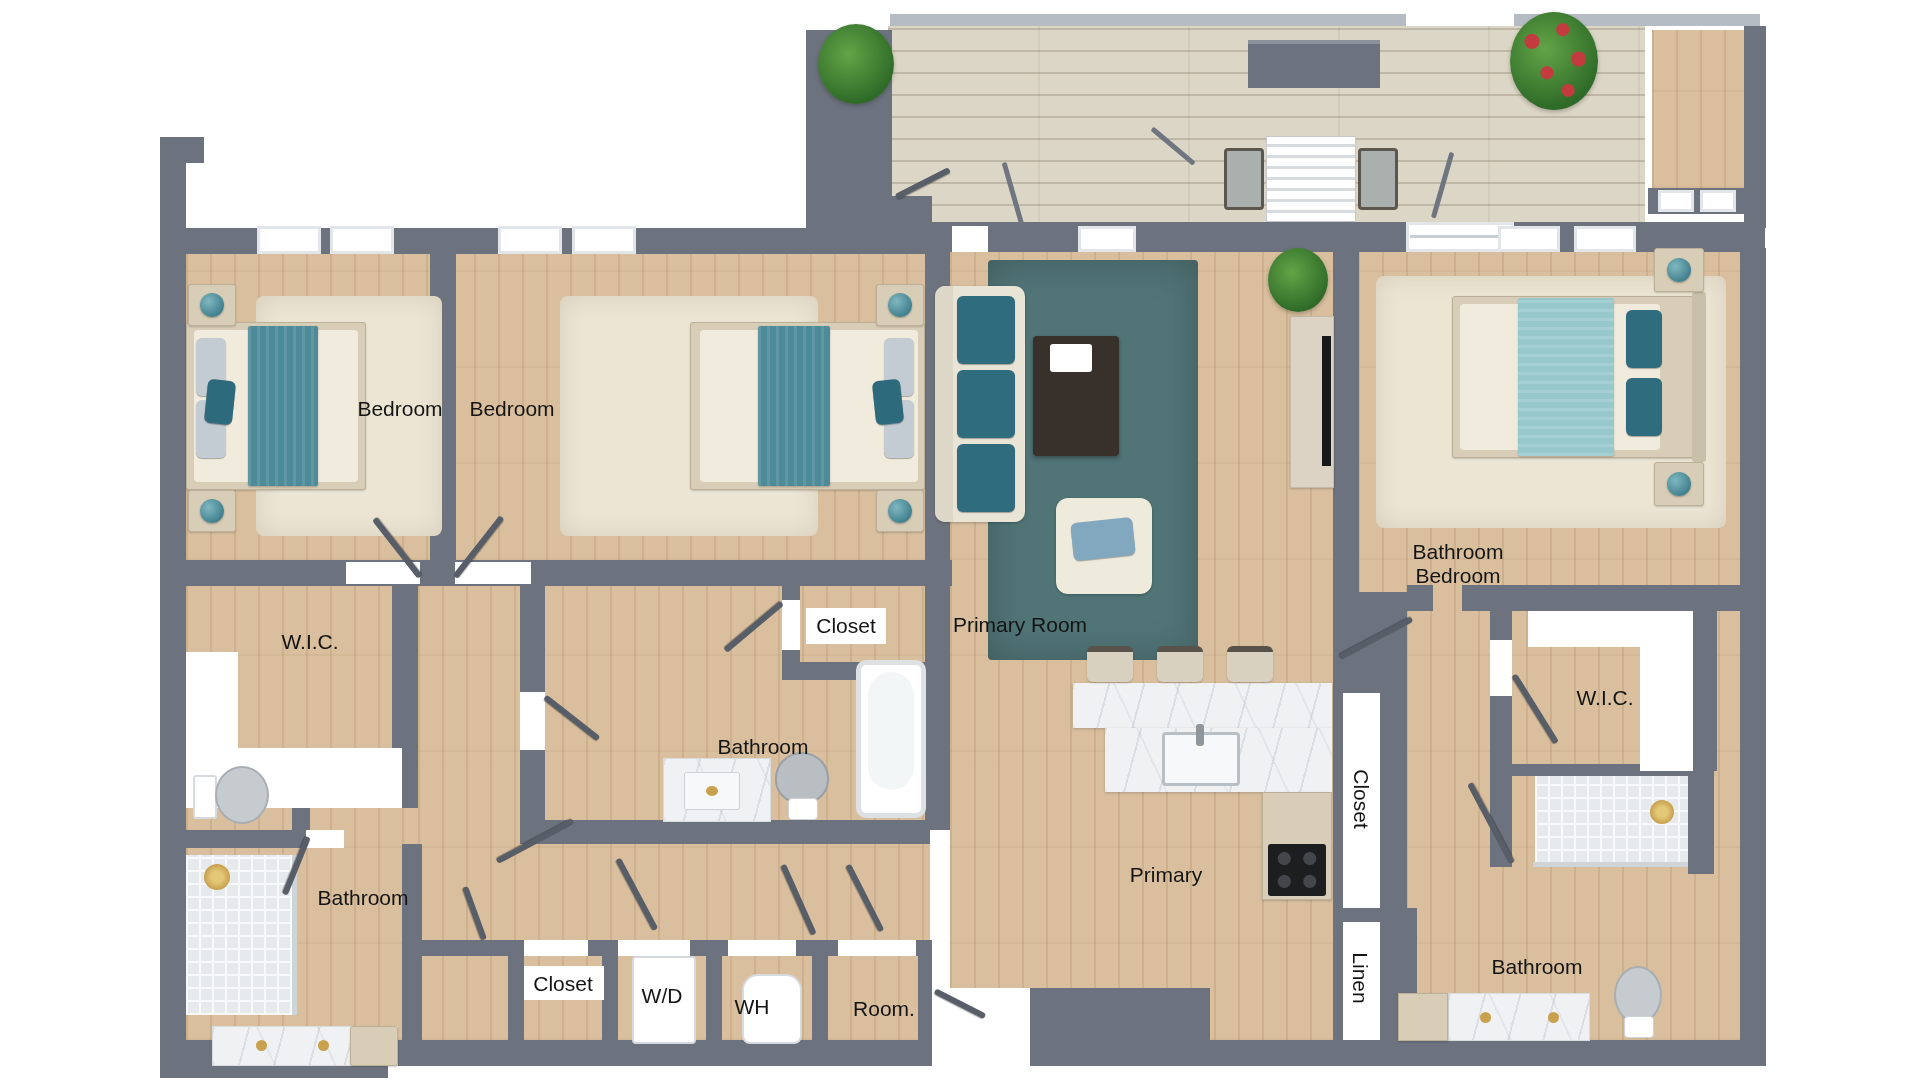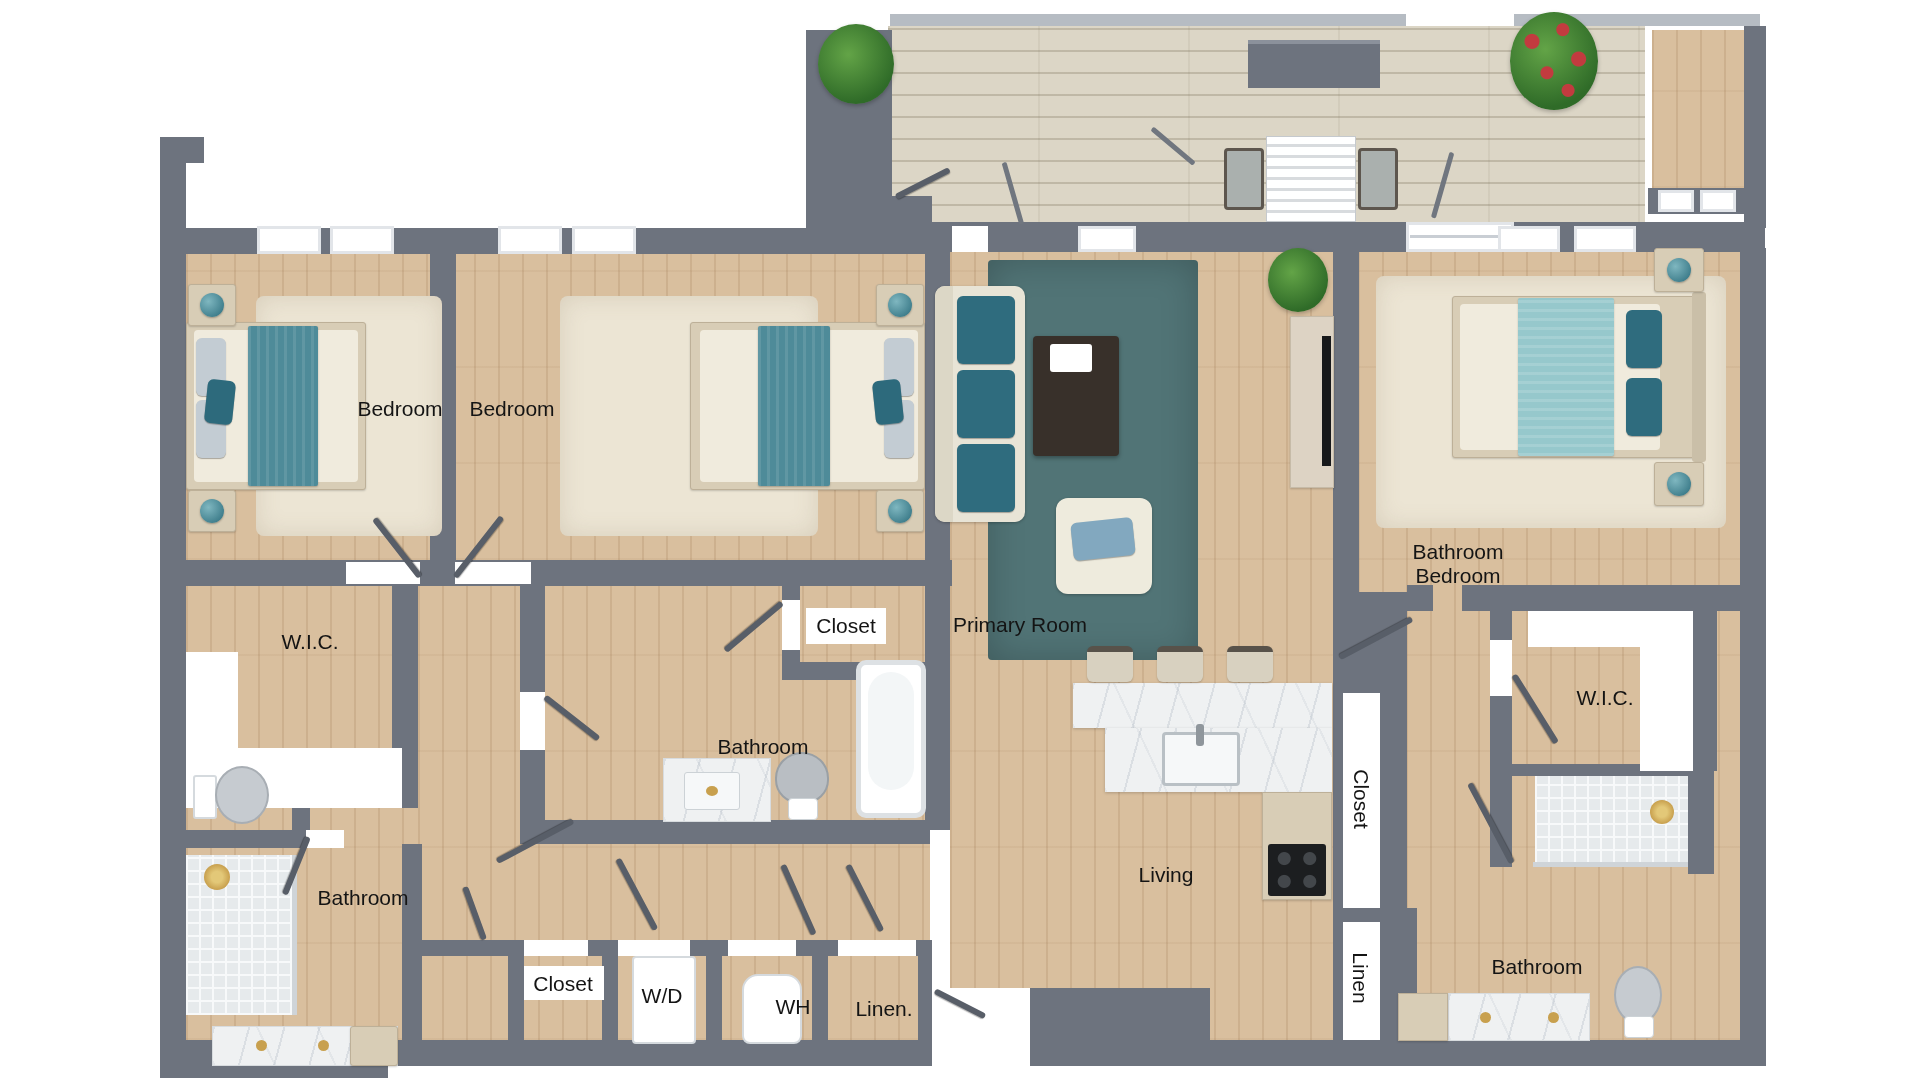--- a/index.html
+++ b/index.html
@@ -275,22 +275,22 @@
 
   <div class="label" style="left:400px;top:409px">Bedroom</div>
   <div class="label" style="left:512px;top:409px">Bedroom</div>
   <div class="label" style="left:310px;top:642px">W.I.C.</div>
   <div class="label" style="left:846px;top:626px">Closet</div>
   <div class="label" style="left:1020px;top:625px">Primary Room</div>
   <div class="label" style="left:763px;top:747px">Bathroom</div>
   <div class="label" style="left:363px;top:898px">Bathroom</div>
   <div class="label" style="left:563px;top:984px">Closet</div>
   <div class="label" style="left:662px;top:996px">W/D</div>
-  <div class="label" style="left:793px;top:1007px">WH</div>
-  <div class="label" style="left:884px;top:1009px">Linen.</div>
-  <div class="label" style="left:1166px;top:875px">Living</div>
+  <div class="label" style="left:752px;top:1007px">WH</div>
+  <div class="label" style="left:884px;top:1009px">Room.</div>
+  <div class="label" style="left:1166px;top:875px">Primary</div>
   <div class="label vlabel" style="left:1361px;top:799px">Closet</div>
   <div class="label vlabel" style="left:1360px;top:978px">Linen</div>
   <div class="label wrap" style="left:1458px;top:564px">Bathroom Bedroom</div>
   <div class="label" style="left:1605px;top:698px">W.I.C.</div>
   <div class="label" style="left:1537px;top:967px">Bathroom</div>
 
 </div>
 
 </body></html>

